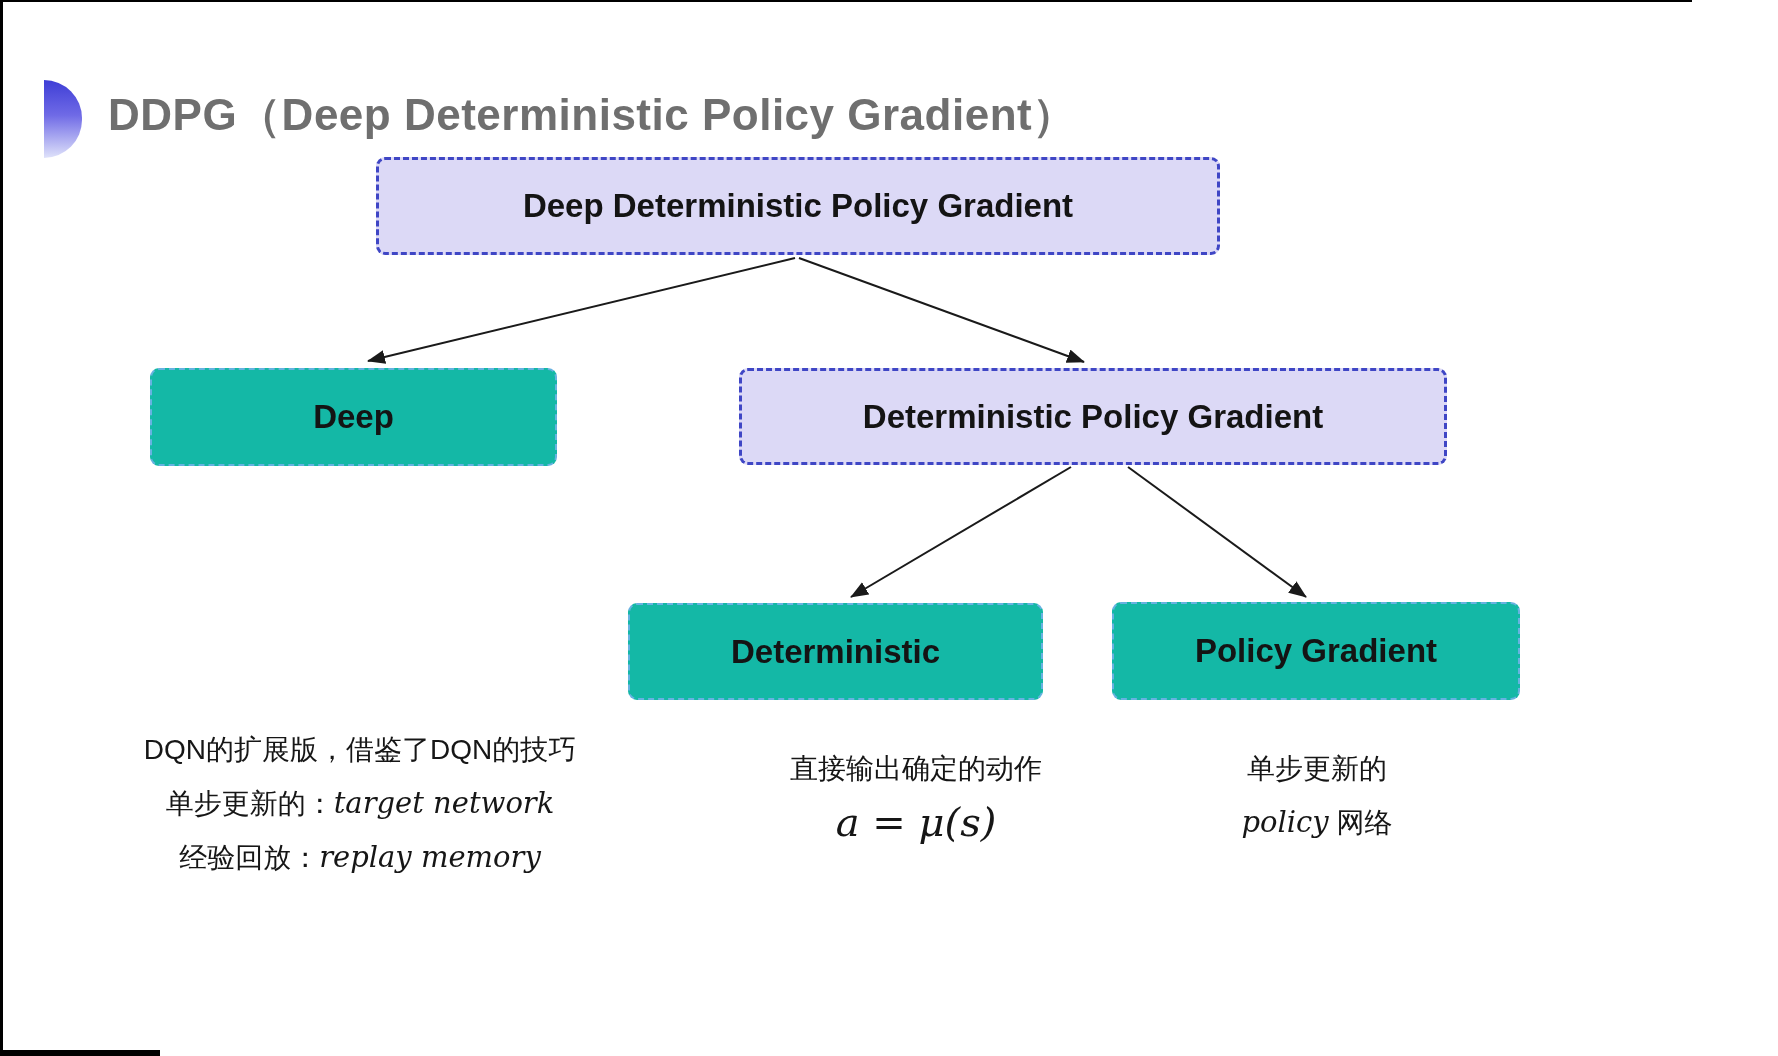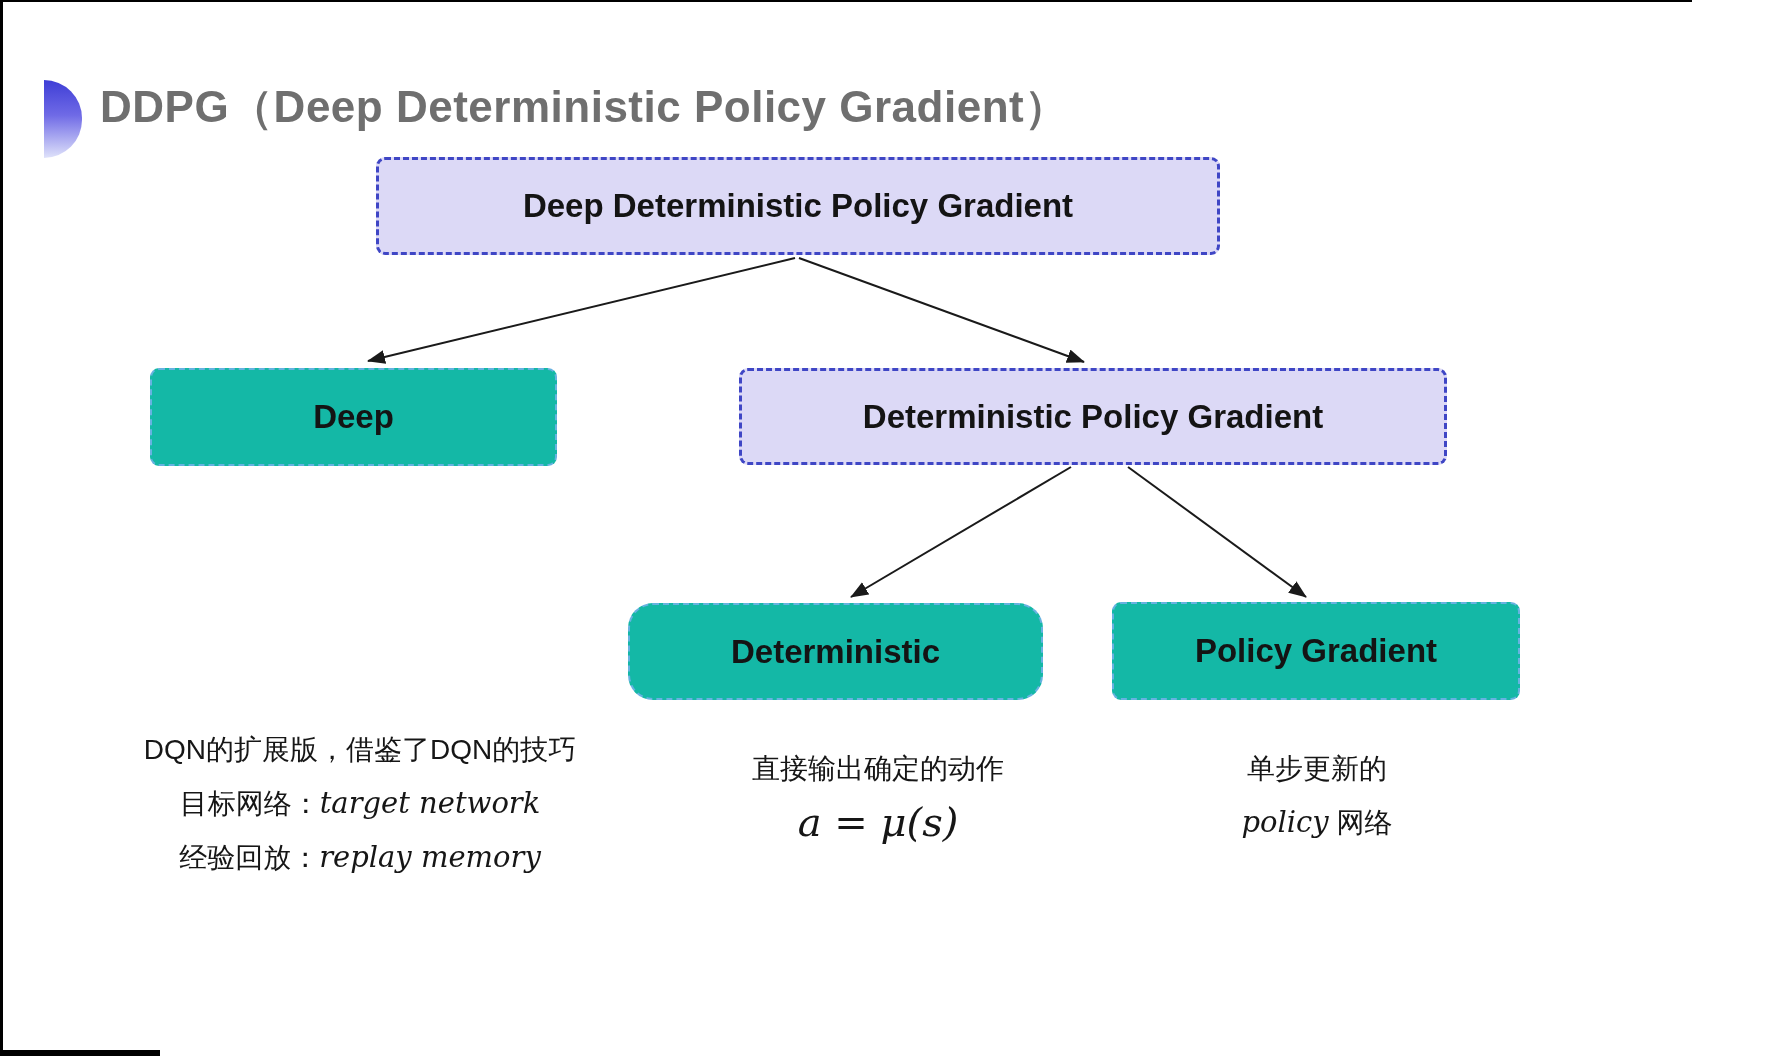--- a/index.html
+++ b/index.html
@@ -32,21 +32,21 @@
 
   
   .bullet {
     position: absolute; left: 44px; top: 80px;
     width: 38px; height: 78px;
     border-radius: 0 40px 40px 0;
     background: linear-gradient(180deg, #3e3ed6 0%, #6f6ae6 45%, #dfe2fa 100%);
   }
   .page-title {
     position: absolute; left: 100px; top: 78px;
-    margin: 0;
+    margin: 8px;
     font-size: 44px; line-height: 58px;
     font-weight: 600;
     color: #6f6f6f;
     letter-spacing: 0.5px;
     white-space: nowrap;
   }
 
   
   .node {
     position: absolute;
@@ -56,21 +56,21 @@
     font-size: 33px; font-weight: 600; color: #141414;
     text-align: center;
     white-space: nowrap;
   }
   .node.purple { background: #dcd9f6; border: 3px dashed #3f46c5; }
   .node.cyan   { background: #14b8a6; border: 2px dashed #67b2e1; }
 
   .node-root { left: 376px; top: 157px; width: 844px; height: 98px; }
   .node-deep { left: 150px; top: 368px; width: 407px; height: 98px; }
   .node-dpg  { left: 739px; top: 368px; width: 708px; height: 97px; }
-  .node-det  { left: 628px; top: 603px; width: 415px; height: 97px; border-radius: 25px; }
+  .node-det  { left: 628px; top: 603px; width: 415px; height: 97px; }
   .node-pg   { left: 1112px; top: 602px; width: 408px; height: 98px; align-items: center; }
 
   
   .arrows {
     position: absolute; left: 0; top: 0;
     width: 1778px; height: 1056px;
     pointer-events: none;
   }
   .arrows line { stroke: #1a1a1a; stroke-width: 2; }
   .arrows path { fill: #1a1a1a; }
@@ -78,21 +78,21 @@
   
   .note {
     position: absolute;
     text-align: center;
     font-size: 28px; font-weight: 500;
     color: #161616;
     white-space: nowrap;
   }
   .note .note-line { margin-bottom: 21px; line-height: 33px; }
   .note-deep { left: 110px; top: 733px; width: 500px; }
-  .note-det  { left: 698px; top: 752px; width: 360px; }
+  .note-det  { left: 736px; top: 752px; width: 360px; }
   .note-pg   { left: 1137px; top: 752px; width: 360px; }
   .math {
     font-family: "DejaVu Serif", "Liberation Serif", serif;
     font-style: italic;
     font-size: 29px;
   }
   .math.spaced { }
   .formula {
     font-family: "DejaVu Serif", "Liberation Serif", serif;
     font-style: italic;
@@ -139,21 +139,21 @@
     <span>Deterministic</span>
   </div>
 
   <div class="node cyan node-pg">
     <span>Policy Gradient</span>
   </div>
 
   <div class="note note-deep">
     <div class="note-line">DQN的扩展版，借鉴了DQN的技巧</div>
     <div class="note-line">
-      <span>目标网络：</span><span class="math spaced">target network</span>
+      <span>单步更新的：</span><span class="math spaced">target network</span>
     </div>
     <div class="note-line">
       <span>经验回放：</span><span class="math">replay memory</span>
     </div>
   </div>
 
   <div class="note note-det">
     <div class="note-line">直接输出确定的动作</div>
     <div class="note-line formula">a = μ(s)</div>
   </div>

